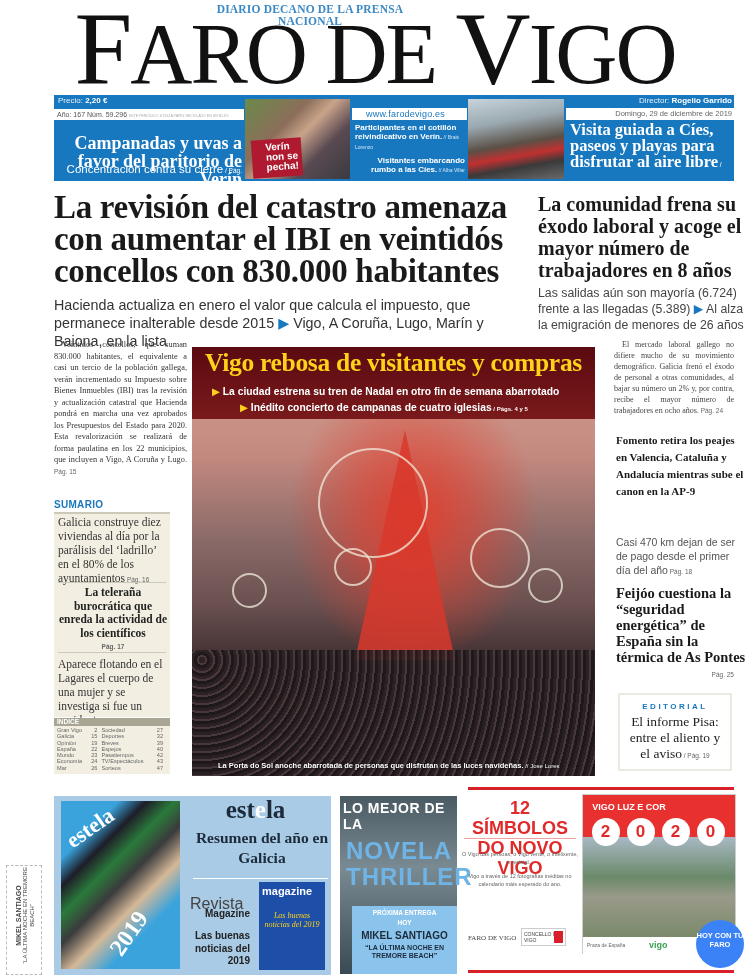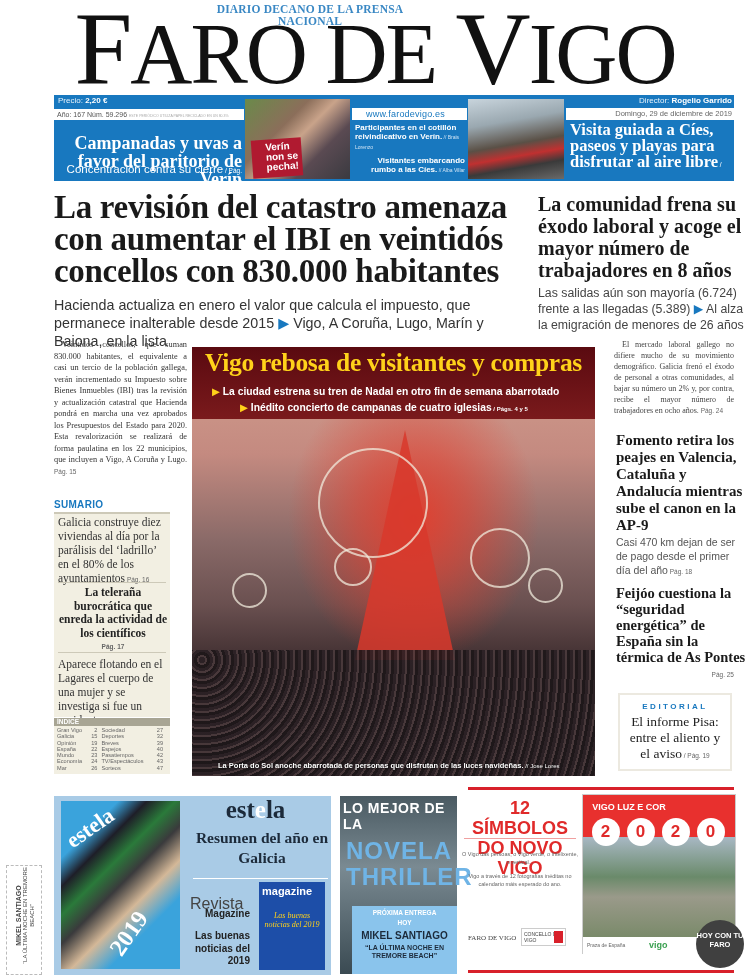--- a/index.html
+++ b/index.html
@@ -39,21 +39,21 @@
   .main-head { left: 54px; top: 191px; width: 480px; font-size: 33px; line-height: 32px; font-weight: bold; color: #1a1a1a; letter-spacing: -0.3px; }
   .main-deck { left: 54px; top: 296px; width: 480px; font-size: 14.3px; line-height: 18px; color: #333; }
   .arrow { color: #1878bf; }
   .main-body { left: 54px; top: 339px; width: 133px; font-size: 8.3px; line-height: 11.5px; color: #333; text-align: justify; text-indent: 8px; }
   .pg { font-size: 6.5px; color: #666; }
 
   
   .r-head1 { left: 538px; top: 193px; width: 206px; font-size: 20px; line-height: 22px; font-weight: bold; }
   .r-deck1 { left: 538px; top: 285px; width: 206px; font-size: 12.3px; line-height: 16px; color: #444; }
   .r-body1 { left: 614px; top: 339px; width: 120px; font-size: 8px; line-height: 11px; color: #444; text-align: justify; text-indent: 8px; }
-  .r-head2 { left: 616px; top: 432px; width: 128px; font-size: 15px; line-height: 17px; font-weight: bold; }
+  .r-head2 { left: 616px; top: 432px; width: 128px; font-size: 11px; line-height: 17px; font-weight: bold; }
   .r-deck2 { left: 616px; top: 535px; width: 128px; font-size: 10.5px; line-height: 14px; color: #555; }
   .r-head3 { left: 616px; top: 585px; width: 130px; font-size: 14.5px; line-height: 16px; font-weight: bold; }
   .r-pg3 { left: 616px; top: 671px; width: 118px; text-align: right; font-size: 6.5px; color: #666; }
   .editorial { left: 618px; top: 693px; width: 114px; height: 78px; border: 2px solid #ece9e0; padding: 7px 6px; text-align: center; }
   .ed-label { font-size: 8px; letter-spacing: 2.5px; color: #1878bf; font-weight: bold; }
   .ed-text { font-size: 13.5px; line-height: 16px; color: #222; margin-top: 3px; }
 
   
   .photo-main { left: 192px; top: 347px; width: 403px; height: 429px; background:
       radial-gradient(ellipse at 55% 40%, #e04030 0%, rgba(224,64,48,0.6) 18%, transparent 40%),
@@ -117,21 +117,21 @@
   .faro-mini { left: 468px; top: 934px; font-size: 7px; color: #444; }
   .concello { left: 521px; top: 928px; width: 45px; height: 18px; border: 1px solid #ccc; font-size: 5px; color: #444; padding: 2px; line-height: 6px; }
   .concello .shield { position: absolute; right: 2px; top: 2px; width: 9px; height: 12px; background: #d8202a; }
   .cal { left: 582px; top: 794px; width: 154px; height: 160px; background: #e8302e; border: 1px solid #ccc; }
   .cal-photo { left: 583px; top: 837px; width: 152px; height: 100px; background: linear-gradient(180deg,#a8b8c4 0%,#6a8a6a 40%,#9a9a8a 60%,#7a8a6a 100%); }
   .cal-foot { left: 583px; top: 937px; width: 152px; height: 17px; background: #fff; font-size: 5px; color: #666; padding: 5px 4px; }
   .cal-foot .vigo { position: absolute; left: 66px; top: 3px; font-size: 9px; font-weight: bold; color: #3aa050; }
   .cal-title { left: 552px; top: 802px; width: 154px; text-align: center; font-size: 9px; font-weight: bold; color: #fff; }
   .cal-year { left: 588px; top: 818px; width: 140px; display: flex; justify-content: space-around; }
   .cal-digit { width: 28px; height: 28px; border-radius: 50%; background: #fff; color: #e02a2a; font-size: 17px; font-weight: bold; text-align: center; line-height: 28px; }
-  .hoy { left: 696px; top: 920px; width: 48px; height: 48px; border-radius: 50%; background: #404040; color: #fff; font-size: 7.5px; font-weight: bold; text-align: center; line-height: 9px; padding-top: 11px; }
+  .hoy { left: 696px; top: 920px; width: 48px; height: 48px; border-radius: 50%; background: #3b82f6; color: #fff; font-size: 7.5px; font-weight: bold; text-align: center; line-height: 9px; padding-top: 11px; }
 </style>
 </head>
 <body>
 
 <div class="abs tagline serif">DIARIO DECANO DE LA PRENSA NACIONAL</div>
 <div class="abs masthead serif"><span class="cap">F</span><span>ARO DE </span><span class="cap">V</span><span>IGO</span></div>
 
 <div class="abs strip"></div>
 <div class="abs price sans"><span>Precio: </span><b>2,20 €</b></div>
 <div class="abs meta-left strip-meta sans"><span>Año: 167   Núm. 59.296</span> <small>ESTE PERIÓDICO UTILIZA PAPEL RECICLADO EN UN 80.3%</small></div>

